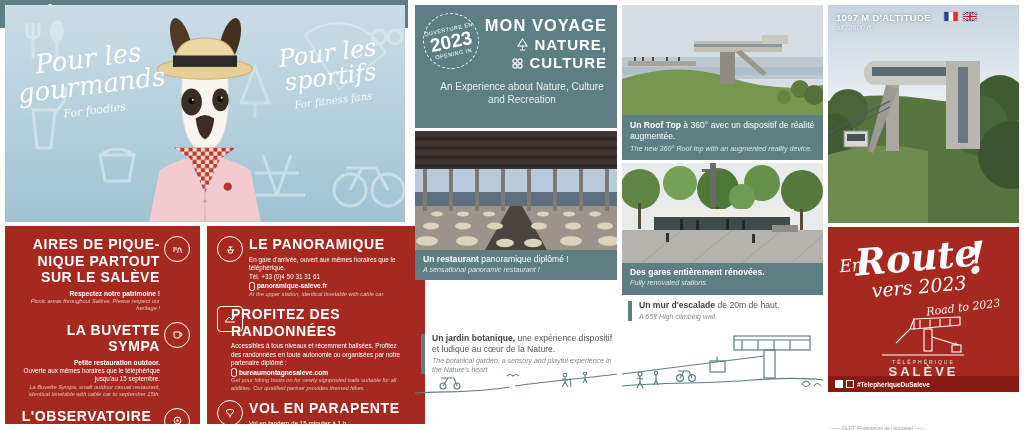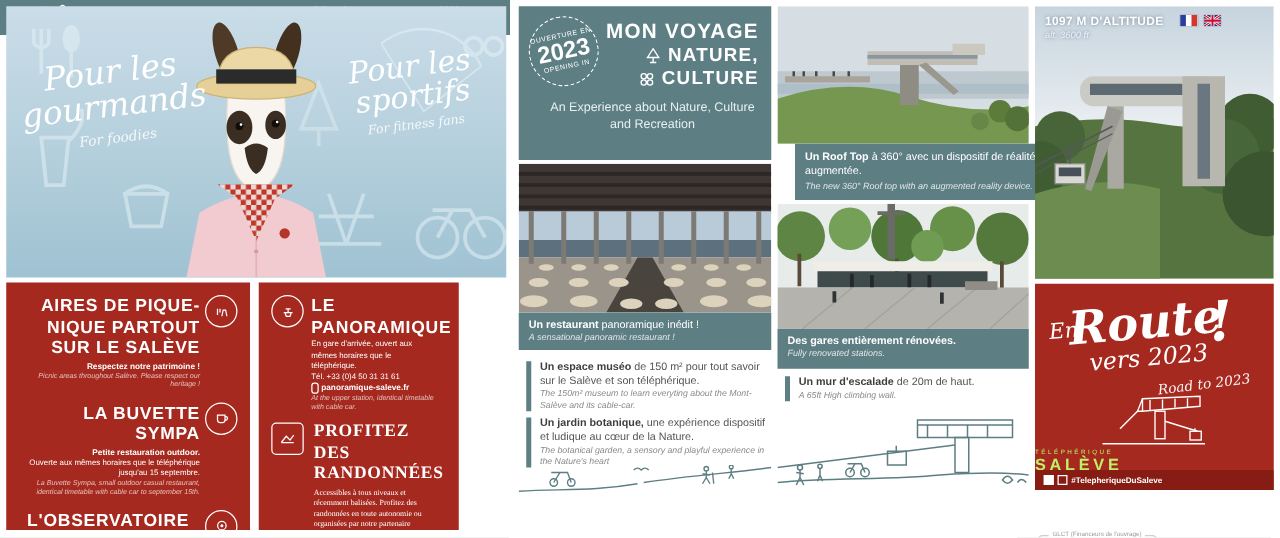--- a/index.html
+++ b/index.html
@@ -152,42 +152,42 @@
       <div style="margin-right:32px;text-align:center;">
         <div class="rp-title">L'OBSERVATOIRE</div>
         <div class="rp-body" style="margin-top:3px;">Après une courte balade panoramique de 20 minutes depuis la gare supérieure, découvrez un lieu rétro-cosy chaleureux.</div>
         <div class="rp-body">Fermé le mardi, réservations recommandées les weekends et jours fériés.</div>
         <div class="rp-bold">Tél : +33 (0)4 50 39 60 57</div>
 
       </div>
     </div>
   </div>
 
-  <div class="abs red-panel" style="left:207px;top:226px;width:160px;height:198px;padding:10px 20px 0 8px;box-sizing:border-box;">
+  <div class="abs red-panel" style="left:207px;top:226px;width:218px;height:198px;padding:10px 20px 0 8px;box-sizing:border-box;">
     <div class="sec" style="margin-bottom:8px;">
       <div class="badge abs" style="left:2px;top:0;">
         <svg width="11" height="11" viewBox="0 0 11 11">
             <path d="M2,6 h7 M3,6 l1,3 h3 l1,-3 M5.5,6 v-3 M3.5,3 h4" stroke="#fff" stroke-width="1" fill="none"></path>
           </svg>
       </div>
       <div style="margin-left:34px;">
         <div class="rp-title">LE PANORAMIQUE</div>
         <div class="rp-body" style="margin-top:3px;">En gare d'arrivée, ouvert aux mêmes horaires que le téléphérique.</div>
         <div class="rp-body">Tél. +33 (0)4 50 31 31 61</div>
         <div class="rp-bold"><span class="web-ico"></span><span>panoramique-saleve.fr</span></div>
         <div class="rp-it">At the upper station, identical timetable with cable car.</div>
       </div>
     </div>
     <div class="sec" style="margin-bottom:8px;">
       <div class="badge abs" style="left:2px;top:0;border-radius:4px;">
         <svg width="12" height="12" viewBox="0 0 12 12">
             <path d="M1,9 l4,-5 l3,3 l3,-4 M1,9 h10" stroke="#fff" stroke-width="1" fill="none"></path>
           </svg>
       </div>
-      <div style="margin-left:36px;font-family:Liberation Serif, serif;">
+      <div style="margin-left:16px;">
         <div class="rp-title">PROFITEZ DES RANDONNÉES</div>
         <div class="rp-body" style="margin-top:3px;">Accessibles à tous niveaux et récemment balisées. Profitez des randonnées en toute autonomie ou organisées par notre partenaire diplômé :</div>
         <div class="rp-bold"><span class="web-ico"></span><span>bureaumontagnesaleve.com</span></div>
         <div class="rp-it">Get your hiking boots on for newly signposted trails suitable for all abilities. Our qualified partner provides themed hikes.</div>
       </div>
     </div>
     <div class="sec">
       <div class="badge abs" style="left:2px;top:0;">
         <svg width="12" height="12" viewBox="0 0 12 12">
             <path d="M2,4 a4.5,3 0 0 1 8,0 M2,4 l4,5 l4,-5 M6,9 v1.5" stroke="#fff" stroke-width="1" fill="none"></path>
@@ -273,30 +273,24 @@
         <rect x="60" y="38" width="4" height="42"></rect>
         <rect x="86" y="38" width="4" height="42"></rect>
         <rect x="112" y="38" width="4" height="42"></rect>
         <rect x="138" y="38" width="4" height="42"></rect>
         <rect x="164" y="38" width="4" height="42"></rect>
         <rect x="190" y="38" width="4" height="42"></rect>
       </g>
   </svg>
 
   <div class="abs teal" style="left:415px;top:250px;width:202px;height:30px;padding:4px 8px;box-sizing:border-box;">
-    <div class="cap"><b class="cap-lead">Un restaurant</b><span> panoramique inédit !</span></div>
+    <div class="cap"><b class="cap-lead">Un restaurant</b><span> panoramique diplômé !</span></div>
     <div class="cap-it">A sensational panoramic restaurant !</div>
   </div>
 
-  <div class="abs" style="left:421px;top:288px;width:192px;">
-    <div class="bullet">
-      <div class="b-text"><b class="b-lead">Un espace muséo</b><span> de 150 m² pour tout savoir sur le Salève et son téléphérique.</span></div>
-      <div class="b-it">The 150m² museum to learn everyting about the Mont-Salève and its cable-car.</div>
-    </div>
-  </div>
   <div class="abs" style="left:421px;top:333px;width:192px;">
     <div class="bullet">
       <div class="b-text"><b class="b-lead">Un jardin botanique,</b><span> une expérience dispositif et ludique au cœur de la Nature.</span></div>
       <div class="b-it">The botanical garden, a sensory and playful experience in the Nature's heart</div>
     </div>
   </div>
 
   <svg class="abs" style="left:415px;top:372px;" width="202" height="24" viewBox="0 0 202 24">
     <g stroke="#5d7e83" stroke-width="1.1" fill="none">
       <path d="M0,21 C35,19 60,21 95,15 M100,14 C140,8 175,6 202,2"></path>
@@ -327,21 +321,21 @@
         <rect x="44" y="52" width="2" height="4"></rect>
         <rect x="56" y="52" width="2" height="4"></rect>
       </g>
     <rect x="72" y="36" width="88" height="11" fill="#c0bdb4"></rect>
     <rect x="72" y="39" width="88" height="3" fill="#8b96a0"></rect>
     <rect x="98" y="47" width="15" height="32" fill="#8f8c84"></rect>
     <rect x="140" y="30" width="26" height="9" fill="#cbc8bf"></rect>
     <path d="M113,47 l28,24 l4,-3 l-26,-23 z" fill="#9a978f"></path>
   </svg>
 
-  <div class="abs teal" style="left:636px;top:115px;width:201px;height:45px;padding:5px 8px;box-sizing:border-box;">
+  <div class="abs teal" style="left:622px;top:115px;width:201px;height:45px;padding:5px 8px;box-sizing:border-box;">
     <div class="cap"><b class="cap-lead">Un Roof Top</b><span> à 360° avec un dispositif de réalité augmentée.</span></div>
     <div class="cap-it" style="margin-top:2px;">The new 360° Roof top with an augmented reality device.</div>
   </div>
 
   <svg class="abs" style="left:622px;top:163px;" width="201" height="100" viewBox="0 0 201 100" preserveAspectRatio="none">
     <rect width="201" height="100" fill="#e7ebe9"></rect>
     <g>
       <circle cx="18" cy="26" r="20" fill="#5e8543"></circle>
         <circle cx="58" cy="20" r="17" fill="#74a058"></circle>
         <circle cx="96" cy="26" r="21" fill="#4f7738"></circle>
@@ -495,21 +489,21 @@
           <line x1="70" y1="3.5" x2="70" y2="10.5"></line>
         <path d="M34,4 L30,14 L34,14"></path>
           <path d="M30,14 l-14,14"></path>
         <rect x="44" y="14" width="8" height="22"></rect>
         <path d="M52,22 L78,30"></path>
           <rect x="72" y="30" width="9" height="7"></rect>
           <line x1="76" y1="30" x2="76" y2="27.5"></line>
         <path d="M2,40 h82"></path>
       </g>
     </svg>
-    <div class="abs" style="left:0;top:132px;width:191px;text-align:left;color:#bef264;">
+    <div class="abs" style="left:0;top:132px;width:191px;text-align:center;color:#e5e5e5;">
       <div style="font-size:5px;letter-spacing:2px;">TÉLÉPHÉRIQUE</div>
       <div style="font-size:13px;font-weight:bold;letter-spacing:3px;line-height:1.05;">SALÈVE</div>
     </div>
     <div id="hashtag-bar" class="abs" style="left:0;bottom:0;width:191px;height:16px;box-sizing:border-box;">
       <span class="soc fb"></span>
       <span class="soc"></span>
       <span style="font-weight:bold;">#TelepheriqueDuSaleve</span>
     </div>
   </div>
 

